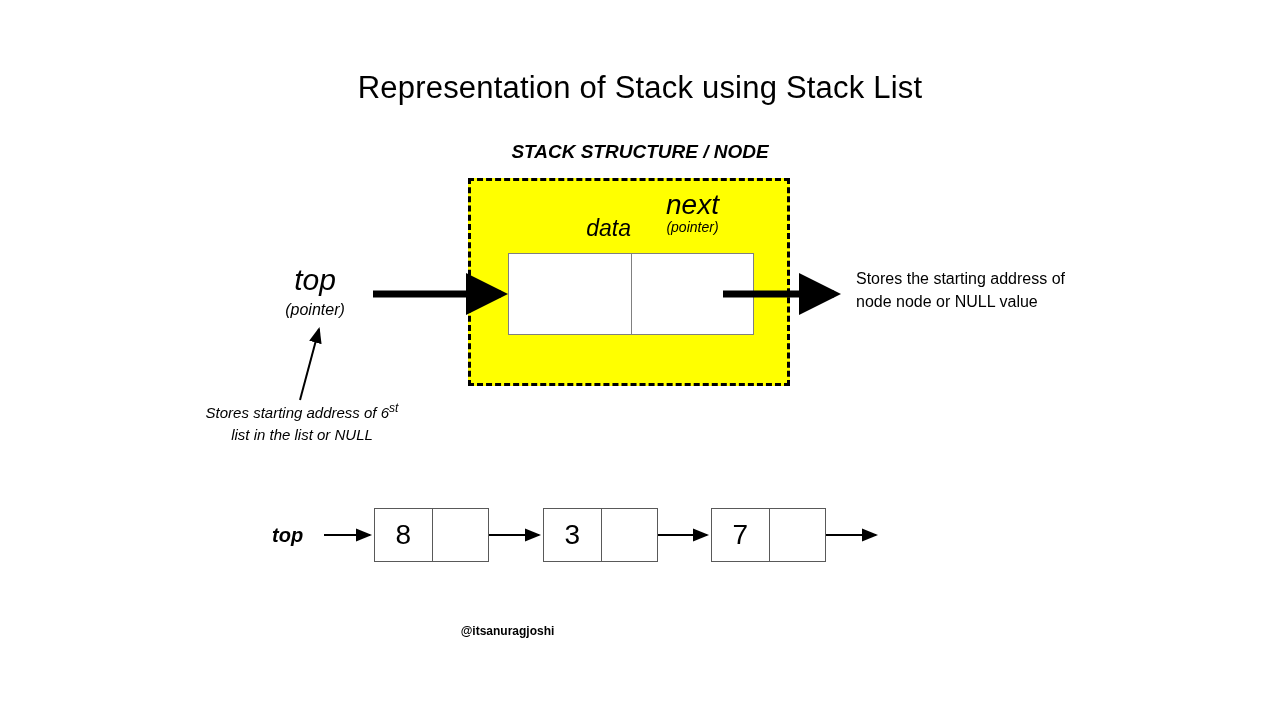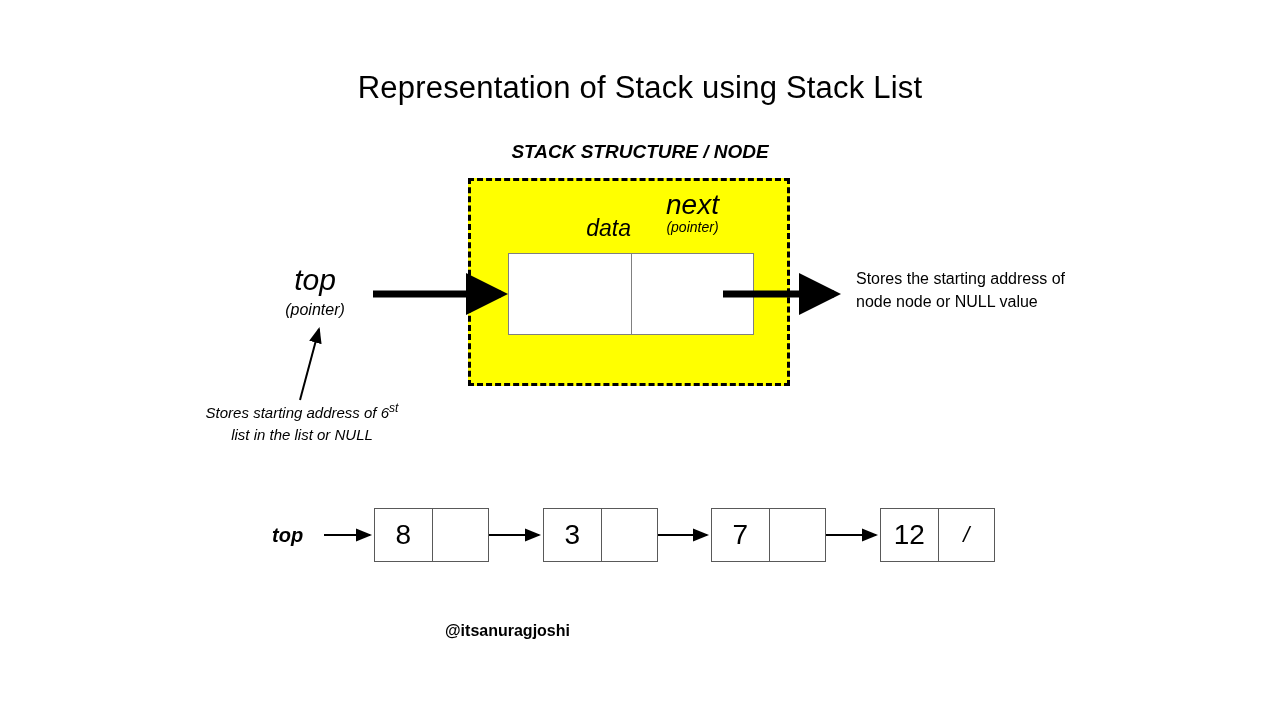--- a/index.html
+++ b/index.html
@@ -211,21 +211,21 @@
     pointer-events: none;
   }
 
   
   .footer {
     position: absolute;
     left: 0;
     top: 620px;
     width: 1015px;
     text-align: center;
-    font-size: 16px;
+    font-size: 12px;
     line-height: 22px;
     font-weight: bold;
     white-space: nowrap;
   }
 </style>
 </head>
 <body>
 
 <div class="stage">
 
@@ -262,24 +262,20 @@
     <div class="ll-cell">8</div>
     <div class="ll-cell ptr"></div>
   </div>
   <div class="ll-node" style="left:543px;">
     <div class="ll-cell">3</div>
     <div class="ll-cell ptr"></div>
   </div>
   <div class="ll-node" style="left:711px;">
     <div class="ll-cell">7</div>
     <div class="ll-cell ptr"></div>
-  </div>
-  <div class="ll-node" style="left:880px;">
-    <div class="ll-cell">12</div>
-    <div class="ll-cell ptr">/</div>
   </div>
 
   <svg class="arrows" viewBox="0 0 1280 720">
     <defs>
       <marker id="head-thick" markerWidth="6" markerHeight="6" refX="5" refY="3" orient="auto">
         <path d="M0,0 L6,3 L0,6 z" fill="#000000"></path>
       </marker>
       <marker id="head-thin" markerWidth="8" markerHeight="8" refX="7" refY="4" orient="auto">
         <path d="M0,0.8 L8,4 L0,7.2 z" fill="#000000"></path>
       </marker>

